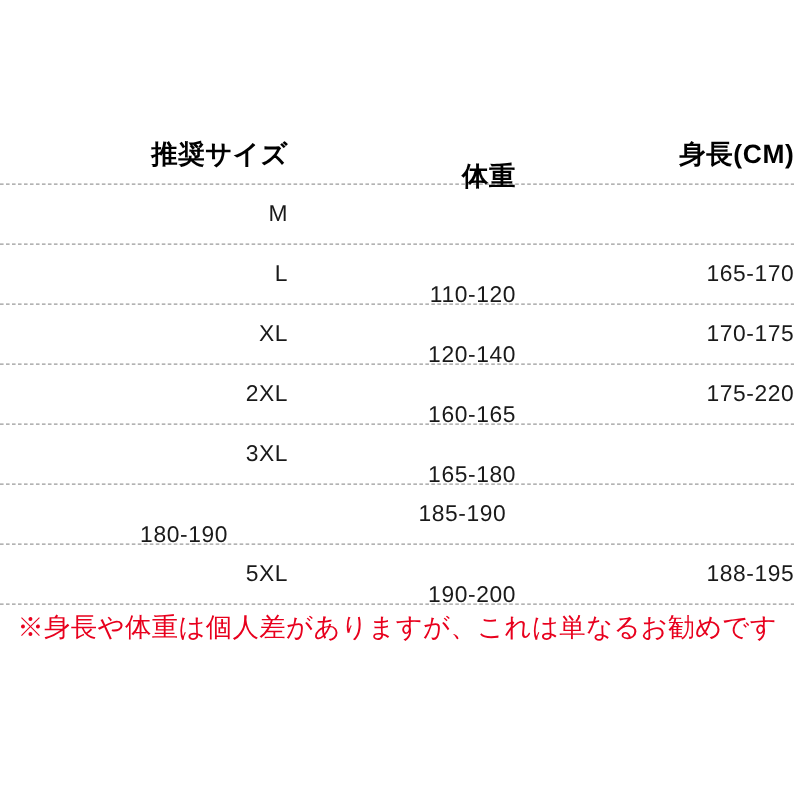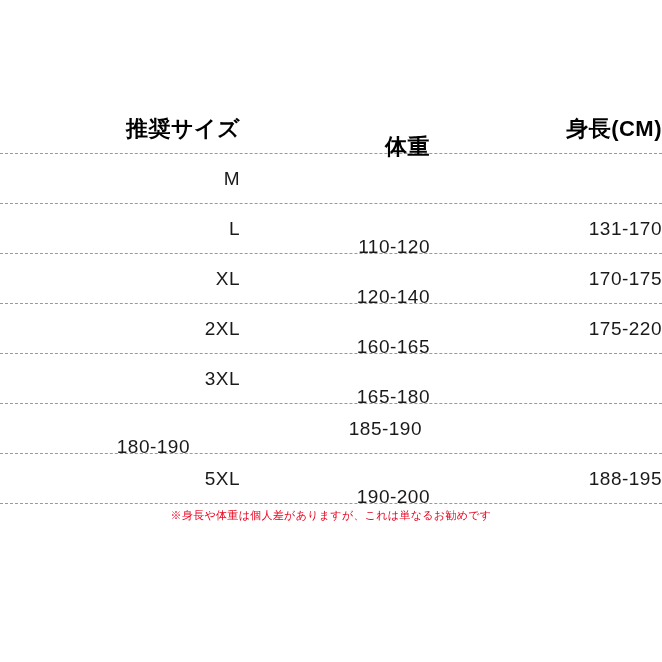--- a/index.html
+++ b/index.html
@@ -59,21 +59,21 @@
     font-size: 22px;
     font-weight: bold;
     color: #000000;
   }
   .note {
     position: absolute;
     left: 0;
     top: 508px;
     width: 662px;
     text-align: center;
-    font-size: 11px;
+    font-size: 22px;
     color: #e8001d;
     letter-spacing: 0.3px;
   }
 </style>
 </head>
 <body>
 
 <div class="page">
 
   <div class="size-table">
@@ -84,21 +84,21 @@
       <div class="cell c3">身長(CM)</div>
     </div>
 
     <div class="row body">
       <div class="cell c1">M</div>
     </div>
 
     <div class="row body">
       <div class="cell c1">L</div>
       <div class="cell c2">110-120</div>
-      <div class="cell c3">131-170</div>
+      <div class="cell c3">165-170</div>
     </div>
 
     <div class="row body">
       <div class="cell c1">XL</div>
       <div class="cell c2">120-140</div>
       <div class="cell c3">170-175</div>
     </div>
 
     <div class="row body">
       <div class="cell c1">2XL</div>

